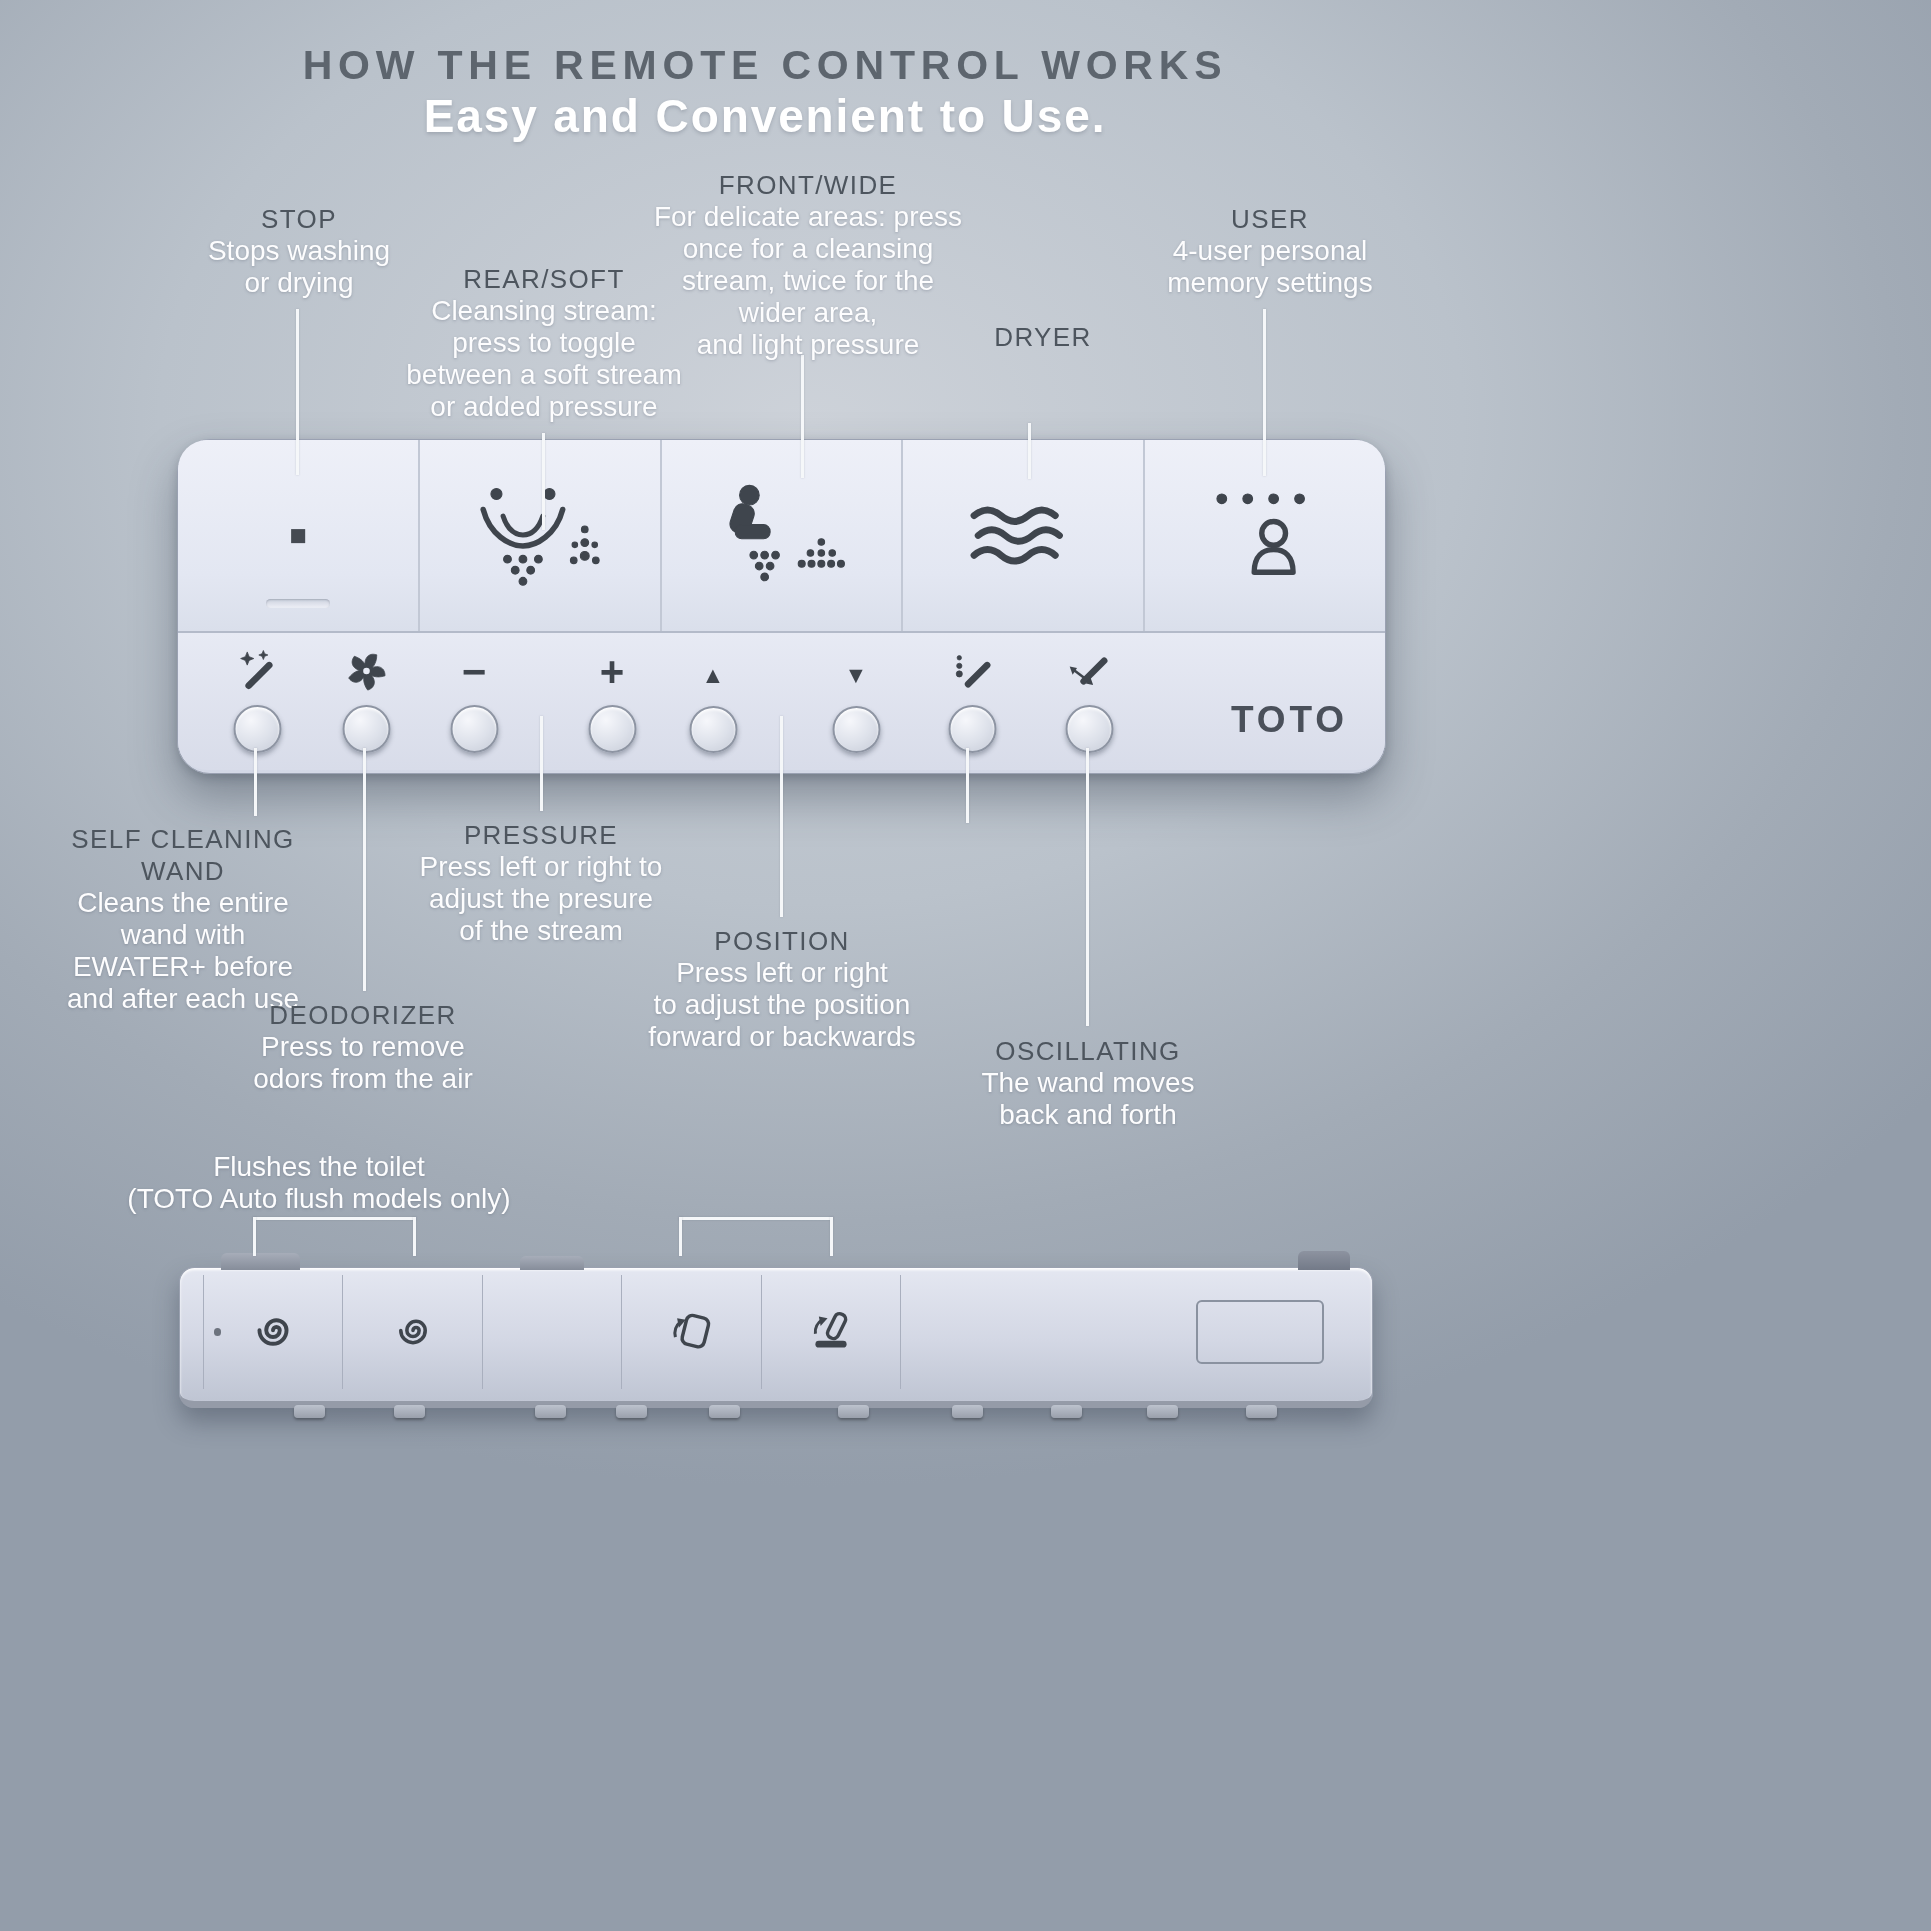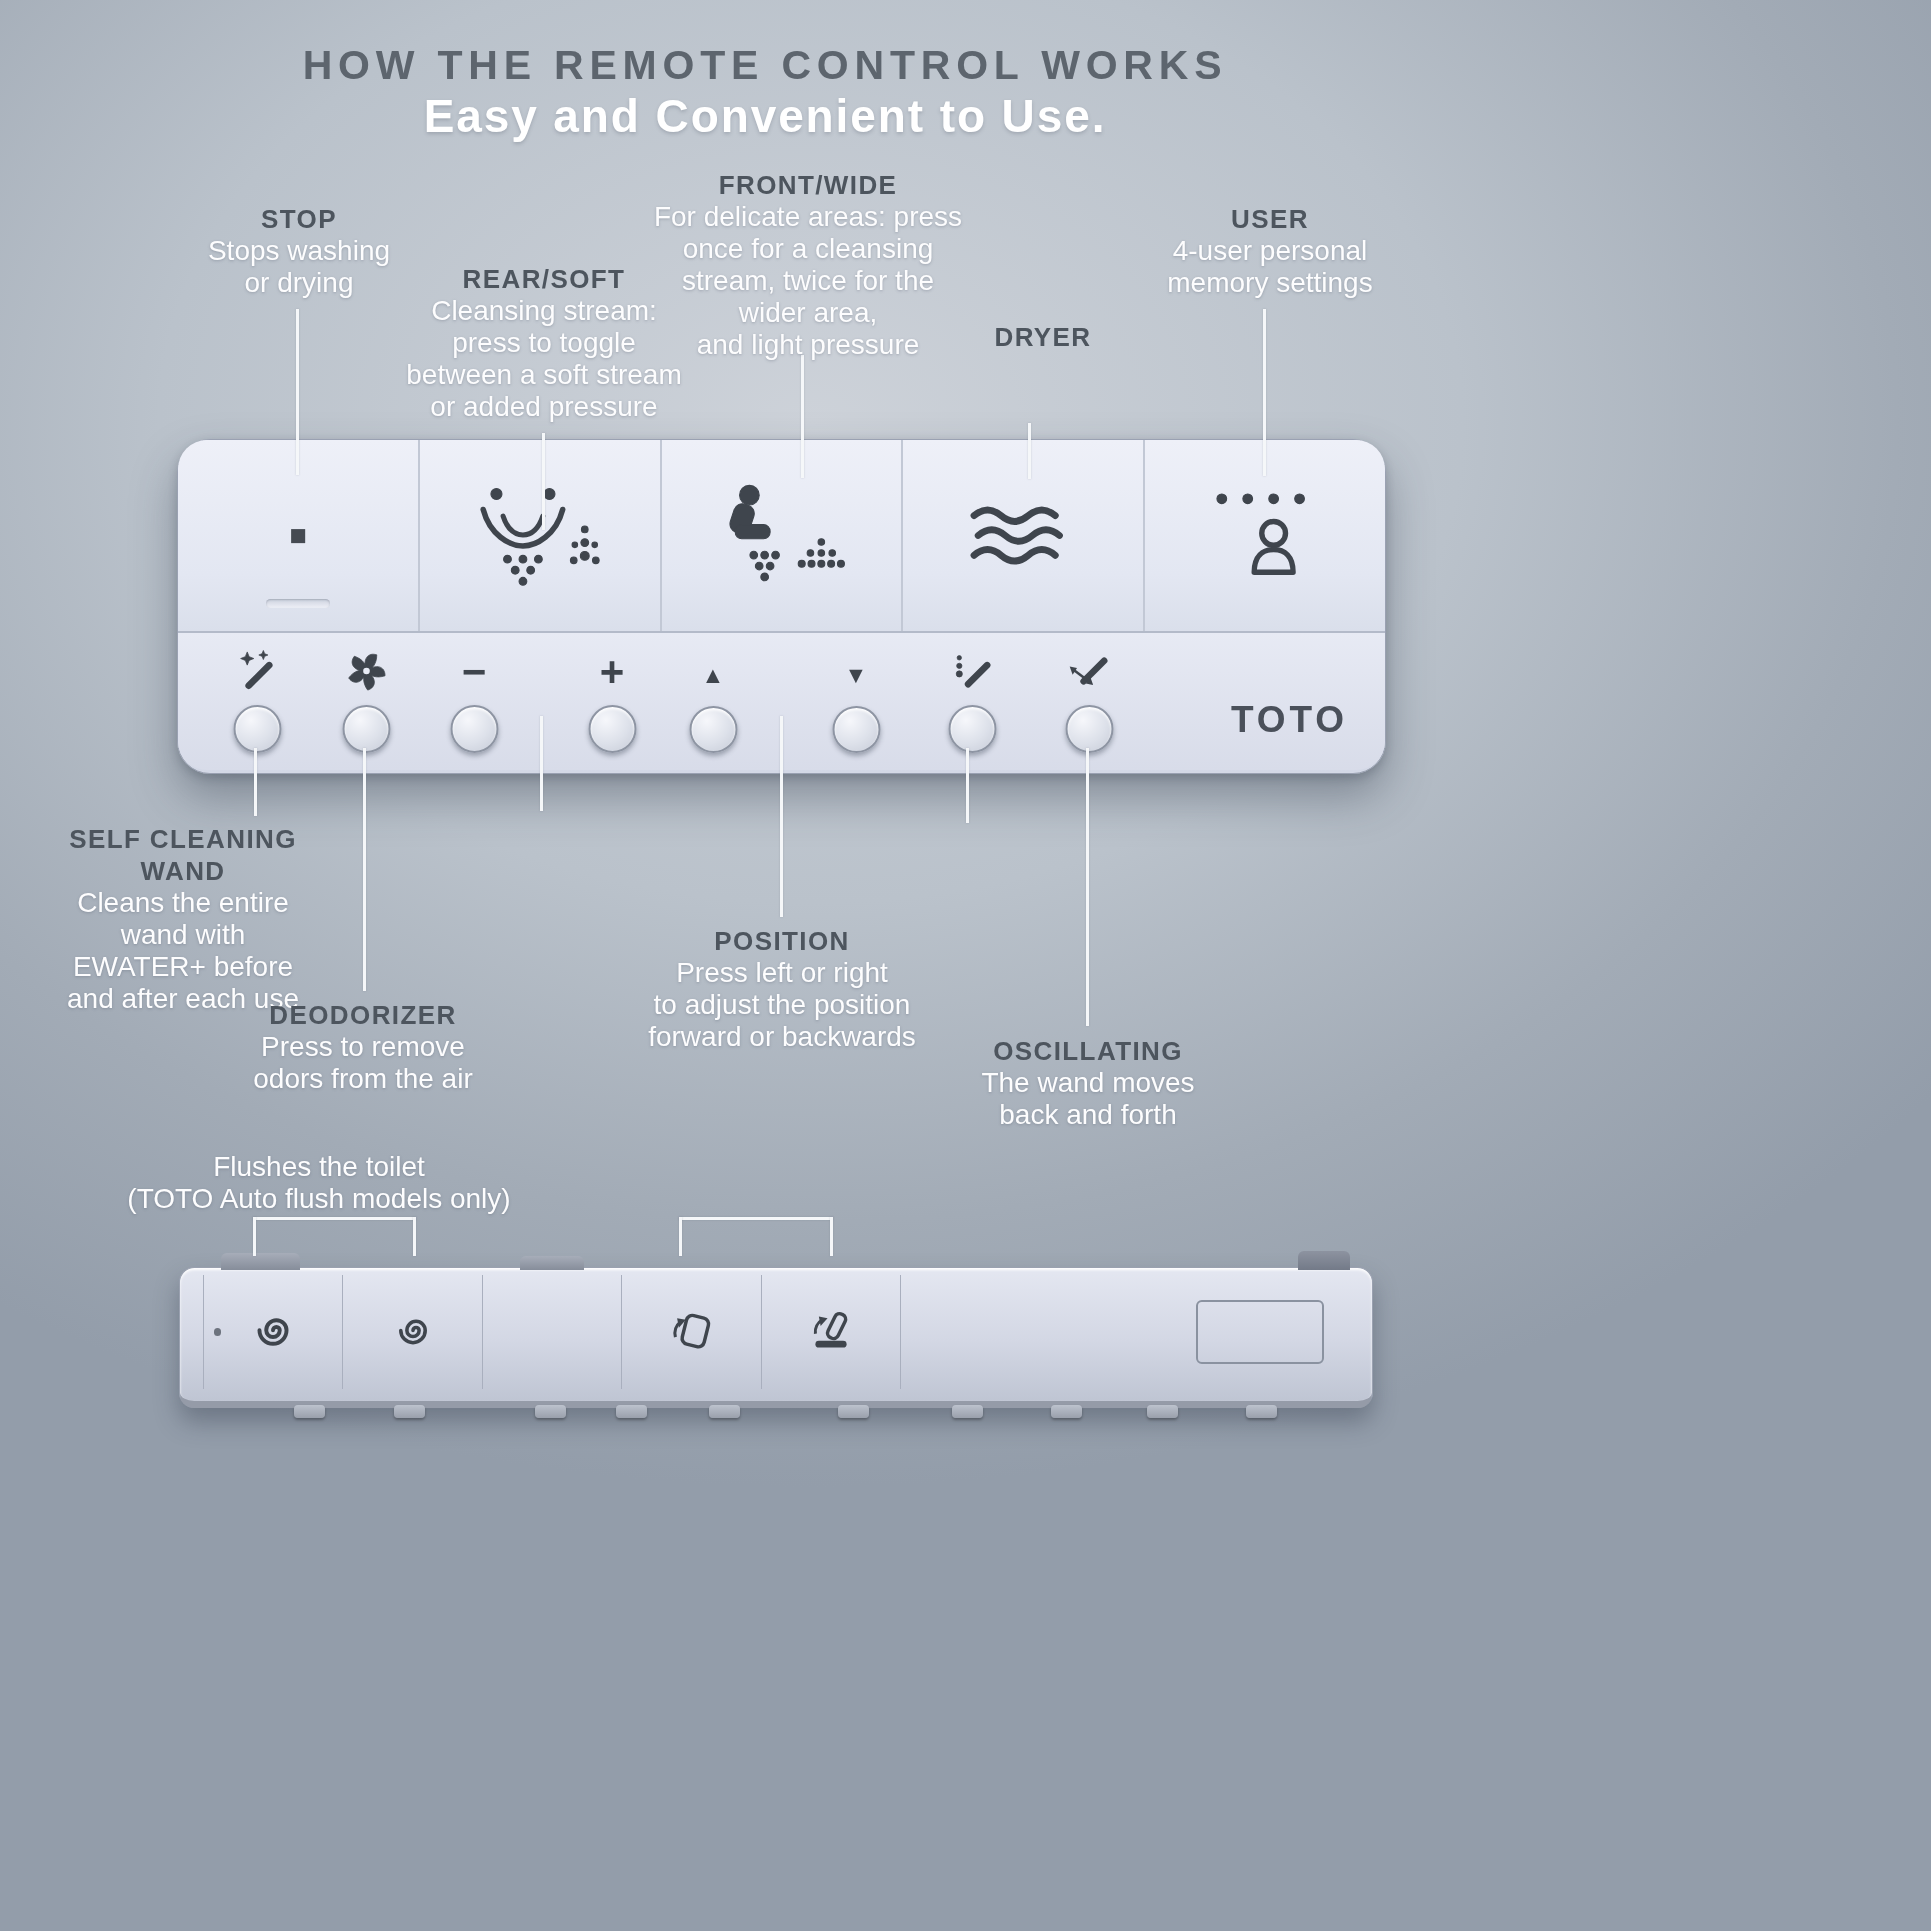--- a/index.html
+++ b/index.html
@@ -13,21 +13,21 @@
     position:absolute;top:42px;left:0;width:1530px;text-align:center;
     font-size:41px;font-weight:bold;letter-spacing:5.8px;color:#5d656e;
   }
   .page-subtitle{
     position:absolute;top:89px;left:0;width:1530px;text-align:center;
     font-size:46px;font-weight:bold;letter-spacing:1.9px;color:#ffffff;
     text-shadow:0 1.9px 3.9px rgba(70,80,95,.25);
   }
   
   .callout{position:absolute;text-align:center;transform:translateX(-50%);z-index:6;}
-  .co-head{font-size:26px;line-height:32px;font-weight:bold;letter-spacing:1.4px;color:#4d555e;white-space:pre-line;}
+  .co-head{font-size:26px;line-height:32px;font-weight:normal;letter-spacing:1.4px;color:#4d555e;white-space:pre-line;}
   .co-body{font-size:28px;line-height:32px;font-weight:normal;color:#fdfdfe;white-space:pre-line;
            text-shadow:0 1px 2.9px rgba(80,90,105,.35);}
   .lead{position:absolute;width:2.9px;background:#f5f7f9;z-index:5;box-shadow:0 0 1.9px rgba(90,100,115,.3);}
   .hlead{position:absolute;height:2.9px;background:#f5f7f9;z-index:5;box-shadow:0 0 1.9px rgba(90,100,115,.3);}
   
   .remote-top{
     position:absolute;left:177px;top:439px;width:1207px;height:333px;
     border-radius:33px;border:1.9px solid #9aa1b2;
     background:linear-gradient(180deg,#edeff7 0%,#dde1ee 60%,#d3d8e6 100%);
     box-shadow:0 23px 46px rgba(40,50,65,.38),0 3.9px 9.7px rgba(40,50,65,.22), inset 0 1.9px 2.9px #ffffff;
@@ -296,20 +296,26 @@
   </div>
 
   <div class="callout" style="left:183px;top:823px;width:270px">
     <div class="co-head">SELF CLEANING
 WAND</div>
     <div class="co-body">Cleans the entire
 wand with
 EWATER+ before
 and after each use</div>
   </div>
+  <div class="callout" style="left:541px;top:819px;width:319px">
+    <div class="co-head">PRESSURE</div>
+    <div class="co-body">Press left or right to
+adjust the presure
+of the stream</div>
+  </div>
   <div class="callout" style="left:363px;top:999px;width:309px">
     <div class="co-head">DEODORIZER</div>
     <div class="co-body">Press to remove
 odors from the air</div>
   </div>
   <div class="callout" style="left:782px;top:925px;width:338px">
     <div class="co-head">POSITION</div>
     <div class="co-body">Press left or right
 to adjust the position
 forward or backwards</div>

